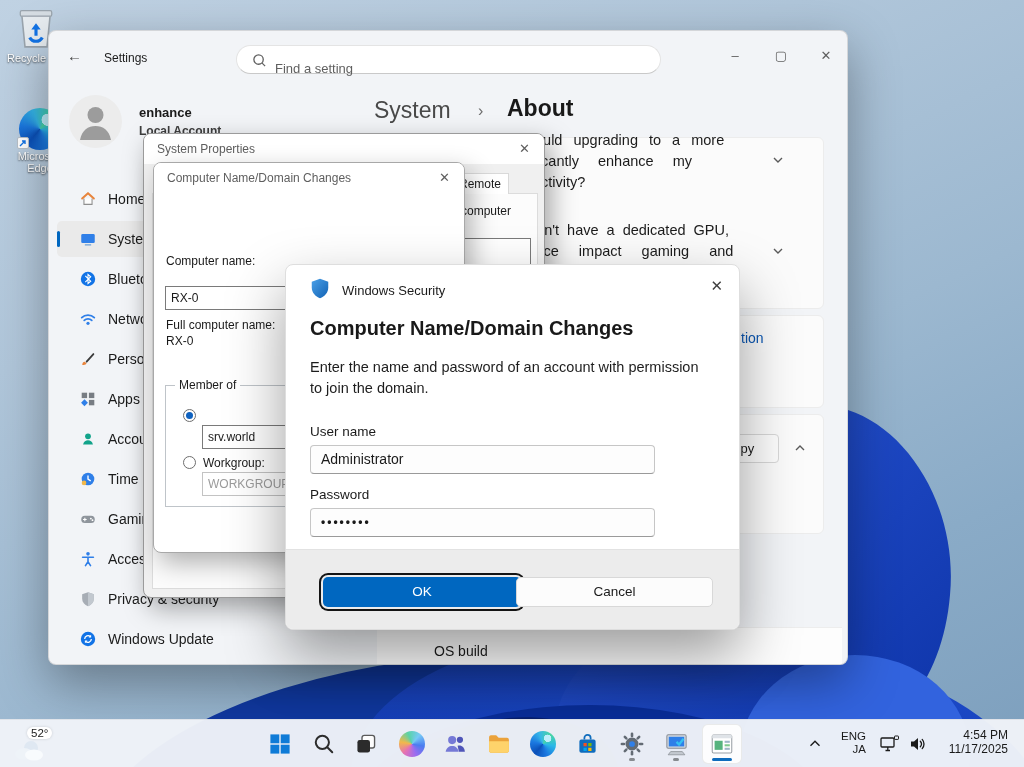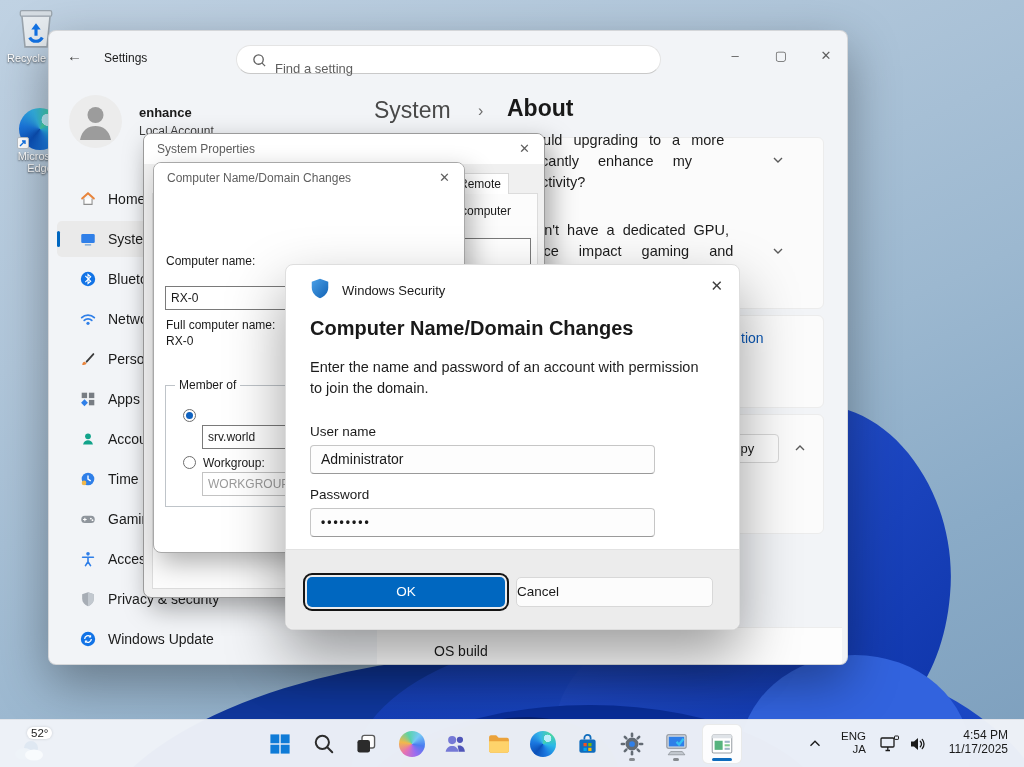--- a/index.html
+++ b/index.html
@@ -23,21 +23,21 @@
             font-size:13px; color:#5f5f5f; }
   #search-box { left:187px; top:14px; width:425px; height:29px; background:#fff;
     border:1px solid #e4e4e4; border-bottom:1px solid #c9c9c9; border-radius:15px; }
   #search-box input { position:absolute; left:38px; top:1px; width:370px; height:42px;
     border:none; outline:none; font:13px "Liberation Sans",sans-serif; color:#14532d;
     background:transparent; }
   #search-box input::placeholder { color:#5f5f5f; }
   .avatar { left:20px; top:64px; width:53px; height:53px; border-radius:50%;
             background:#ececec; overflow:hidden; }
   .acct-name { left:90px; top:74px; font-size:13px; font-weight:bold; color:#1a1a1a; }
-  .acct-type { left:90px; top:93px; font-size:12px; color:#3d3d3d; }
+  .acct-type { left:90px; top:93px; font-size:12px; color:#3d3d3d;font-weight:bold; }
   .bc-parent { left:325px; top:66px; font-size:23px; color:#494949; }
   .bc-sep { left:429px; top:71px; font-size:16px; color:#6d6d6d; }
   .bc-current { left:458px; top:64px; font-size:23px; font-weight:bold; color:#191919; }
 
   .side-row { left:8px; width:306px; height:36px; border-radius:5px; }
   .side-row.sel { background:#eaeaea; }
   .side-accent { left:0; top:10px; width:3px; height:16px; border-radius:2px; background:#0067c0; }
   .side-ico { left:22px; top:9px; width:18px; height:18px; }
   .side-lab { left:51px; top:10px; font-size:14px; color:#1b1b1b; white-space:nowrap; }
 
@@ -83,26 +83,26 @@
   .sec-app { left:56px; top:18px; font-size:13px; color:#1b1b1b; }
   .sec-x { right:16px; top:12px; font-size:15px; color:#404040; }
   .sec-head { left:24px; top:52px; font-size:20px; font-weight:bold; color:#191919; }
   .sec-instr { left:24px; top:92px; width:402px; font-size:14.5px; color:#1d1d1d; line-height:21px; }
   .sec-lab { font-size:13.5px; color:#1b1b1b; }
   .sec-fld { left:24px; width:345px; height:29px; background:#fdfdfd; border:1px solid #c6c6c6;
     border-bottom-color:#9a9a9a; border-radius:4px; font-size:14px; color:#1a1a1a;
     line-height:27px; padding-left:10px; }
   .sec-footer { left:0; top:284px; width:453px; height:80px; background:#ececec;
     border-top:1px solid #e2e2e2; }
-  .btn-ok { left:21px; top:27px; width:198px; height:30px; background:#0067c0; color:#fff;
+  .btn-ok { left:37px; top:27px; width:198px; height:30px; background:#0067c0; color:#fff;
     border-radius:5px; font-size:13.5px; text-align:center; line-height:30px;
     box-shadow:0 0 0 2px #ececec, 0 0 0 4px #141414; }
   .btn-cancel { left:230px; top:27px; width:197px; height:30px; background:#fcfcfc;
     color:#1a1a1a; border:1px solid #d8d8d8; border-radius:5px; font-size:13.5px;
-    line-height:28px; }
+    text-align:center; line-height:28px; }
 
   
   #taskbar { left:0; top:719px; width:1024px; height:48px; z-index:50;
     background:rgba(240,243,248,.97); border-top:1px solid rgba(0,0,0,.05); }
   .tb-btn { top:5px; width:38px; height:38px; border-radius:6px; display:flex;
     align-items:center; justify-content:center; }
   .run-dot { top:38px; width:6px; height:3px; border-radius:2px; background:#868a8f; }
   .tb-active { background:rgba(255,255,255,.9); border:1px solid rgba(0,0,0,.08); }
   .active-line { left:712px; top:38px; width:20px; height:3px; border-radius:2px; background:#0f6cbd; }
   .tray-txt { font-size:11.5px; color:#1a1a1a; line-height:13px; }

